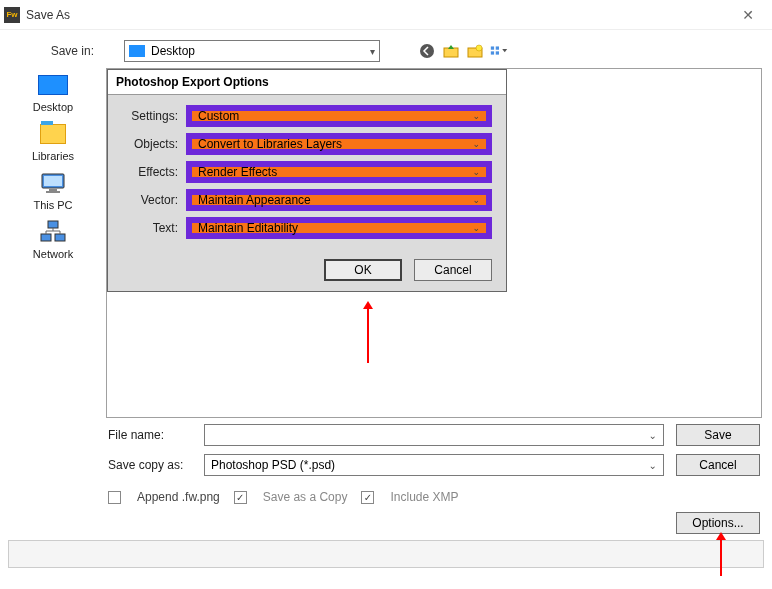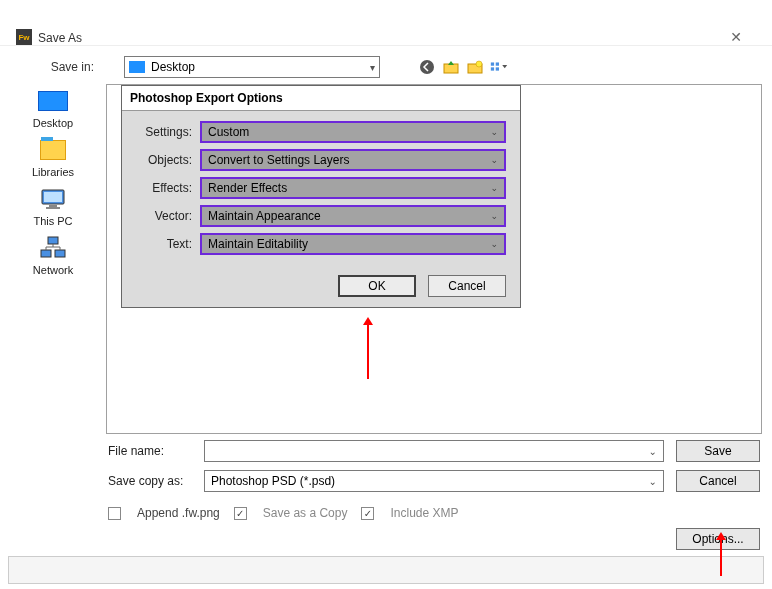--- a/index.html
+++ b/index.html
@@ -1,18 +1,18 @@
 <!DOCTYPE html>
 <html><head>
 <meta charset="utf-8">
 <style>
 * { box-sizing: border-box; margin: 0; padding: 0; }
 body { font-family: "Segoe UI", Tahoma, sans-serif; font-size: 12px; background: #fff; width: 772px; height: 589px; position: relative; overflow: hidden; }
 
-.titlebar { height: 46px; display: flex; align-items: flex-end; padding: 0 16px; border-bottom: 1px solid #eee; }
+.titlebar { height: 30px; display: flex; align-items: center; padding: 0 4px; border-bottom: 1px solid #eee; }
 .app-icon { width: 16px; height: 16px; background: #3a3a3a; display: flex; align-items: center; justify-content: center; color: #f7b500; font-size: 8px; font-weight: bold; margin-right: 6px; }
 .title-text { flex: 1; font-size: 12px; color: #333; }
 .close-x { width: 40px; text-align: center; font-size: 14px; color: #666; cursor: pointer; }
 
 .toprow { display: flex; align-items: center; padding: 10px 8px 6px 8px; gap: 24px; }
 .toprow .lbl { width: 92px; text-align: right; font-size: 12px; color: #333; padding-right: 6px; }
 .savein-select { width: 256px; height: 22px; border: 1px solid #7a7a7a; display: flex; align-items: center; padding: 0 4px; position: relative; background: #fff; }
 .savein-select .desktop-mini { width: 16px; height: 12px; background: #1e90ff; margin-right: 6px; }
 .savein-select .txt { flex: 1; }
 .savein-select .chev { font-size: 10px; color: #555; }
@@ -25,26 +25,26 @@
 .side-item .ic { width: 32px; height: 26px; display: flex; align-items: center; justify-content: center; }
 .ic-star svg { width: 26px; height: 26px; }
 .ic-desktop { width: 30px; height: 20px; background: #1e90ff; border: 1px solid #0a58ca; }
 .ic-libraries { width: 26px; height: 20px; background: #ffd34d; border: 1px solid #e0a010; position: relative; }
 .ic-libraries::before { content: ""; position: absolute; top: -4px; left: 0; width: 12px; height: 4px; background: #3da5e6; }
 .ic-pc svg { width: 28px; height: 24px; }
 .ic-network svg { width: 28px; height: 26px; }
 
 .content { flex: 1; border: 1px solid #a0a0a0; background: #fff; margin-right: 10px; position: relative; }
 
-.export-panel { position: absolute; top: 0; left: 14px; width: 400px; background: #dcdcdc; border: 1px solid #666; box-shadow: 0 0 0 0; }
+.export-panel { position: absolute; top: 0; left: 0; width: 400px; background: #dcdcdc; border: 1px solid #666; box-shadow: 0 0 0 0; }
 .export-title { background: #fff; font-size: 12px; font-weight: bold; padding: 5px 8px; border-bottom: 1px solid #999; }
 .export-body { padding: 10px 14px 8px 14px; }
 .export-row { display: flex; align-items: center; margin-bottom: 6px; }
 .export-row .el { width: 64px; text-align: right; padding-right: 8px; font-size: 12px; color: #222; }
-.export-sel { flex: 1; height: 22px; border: 2px solid #6d28d9; background: #a3a3a3; display: flex; align-items: center; padding: 0 6px; position: relative; }
+.export-sel { flex: 1; height: 22px; border: 6px solid #6d28d9; background: #f97316; display: flex; align-items: center; padding: 0 6px; position: relative; }
 .export-sel .chev { font-size: 9px; color: #444; position: absolute; right: 6px; }
 .export-btns { display: flex; justify-content: flex-end; gap: 12px; padding: 6px 14px 10px 0; }
 .btn { width: 78px; height: 22px; border: 1px solid #707070; background: #ececec; font-size: 12px; display: flex; align-items: center; justify-content: center; cursor: pointer; }
 .btn.primary { border: 2px solid #404040; background: #ececec; width: 78px; height: 22px; }
 
 .arrow-red-up { position: absolute; width: 2px; background: red; }
 .arrow-red-up::before { content: ""; position: absolute; top: -8px; left: -4px; border-left: 5px solid transparent; border-right: 5px solid transparent; border-bottom: 8px solid red; }
 .arrow1 { left: 260px; top: 240px; height: 54px; }
 .arrow2 { position: absolute; left: 720px; top: 540px; width: 2px; height: 36px; background: red; }
 .arrow2::before { content: ""; position: absolute; top: -8px; left: -4px; border-left: 5px solid transparent; border-right: 5px solid transparent; border-bottom: 8px solid red; }
@@ -161,21 +161,21 @@
         <div class="export-row">
           <div class="el">Settings:</div>
           <div class="export-sel">
               <span>Custom</span>
               <span class="chev">⌄</span>
             </div>
         </div>
         <div class="export-row">
           <div class="el">Objects:</div>
           <div class="export-sel">
-              <span>Convert to Settings Layers</span>
+              <span>Convert to Libraries Layers</span>
               <span class="chev">⌄</span>
             </div>
         </div>
         <div class="export-row">
           <div class="el">Effects:</div>
           <div class="export-sel">
               <span>Render Effects</span>
               <span class="chev">⌄</span>
             </div>
         </div>

